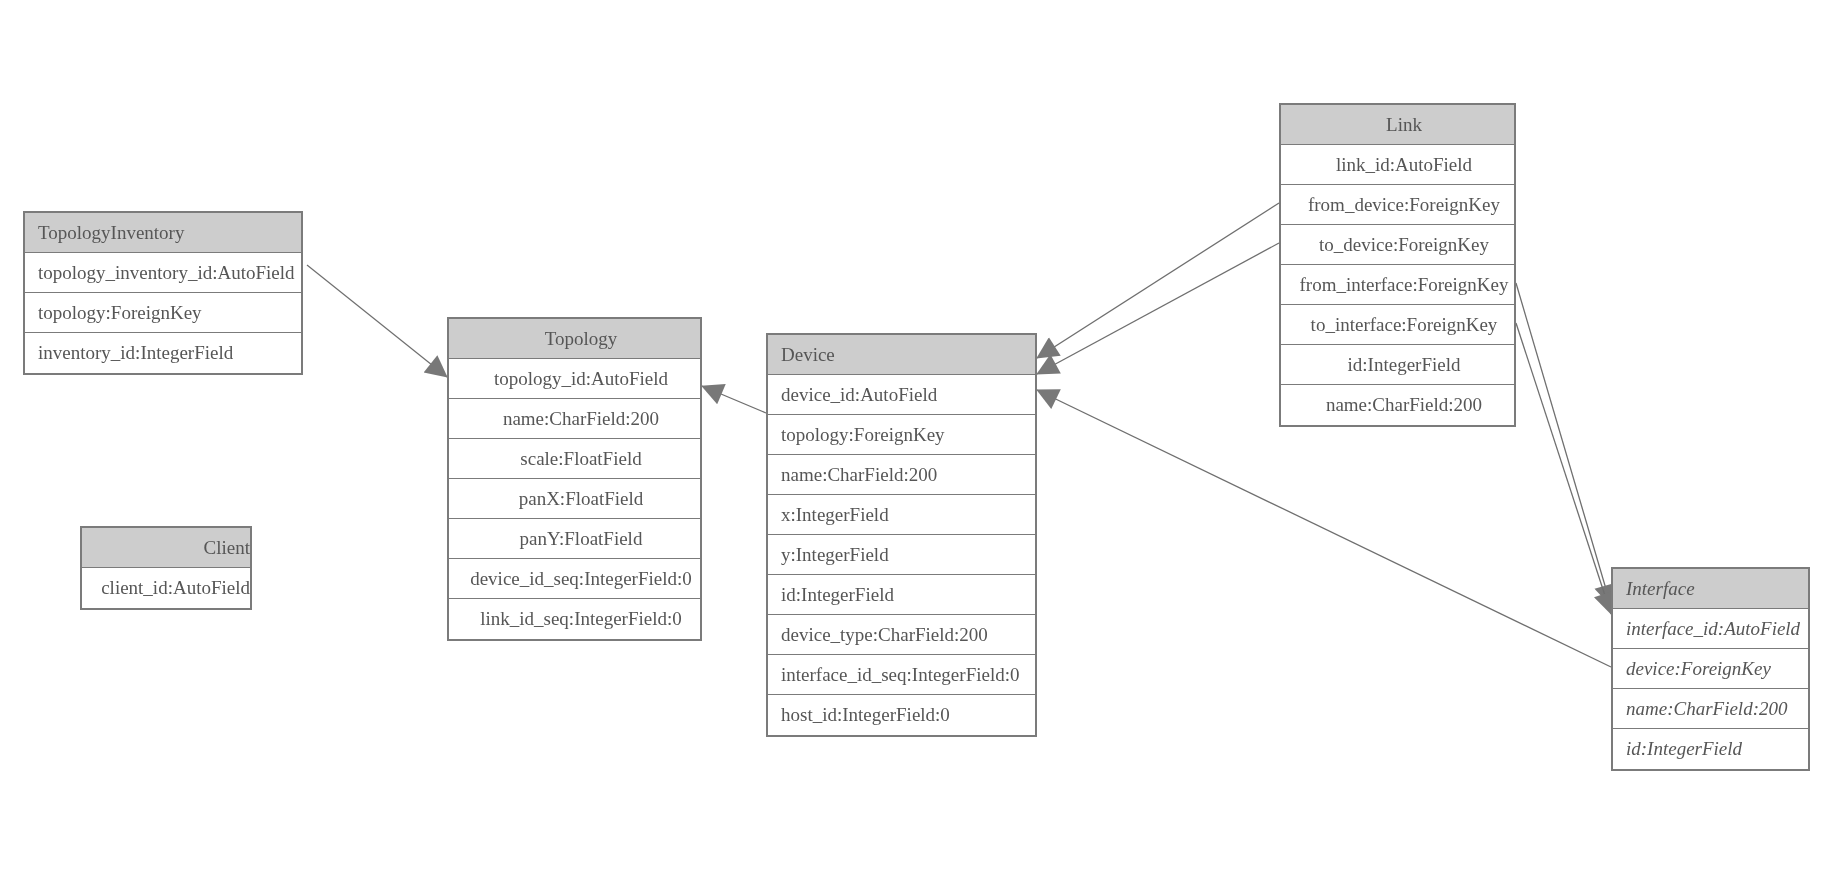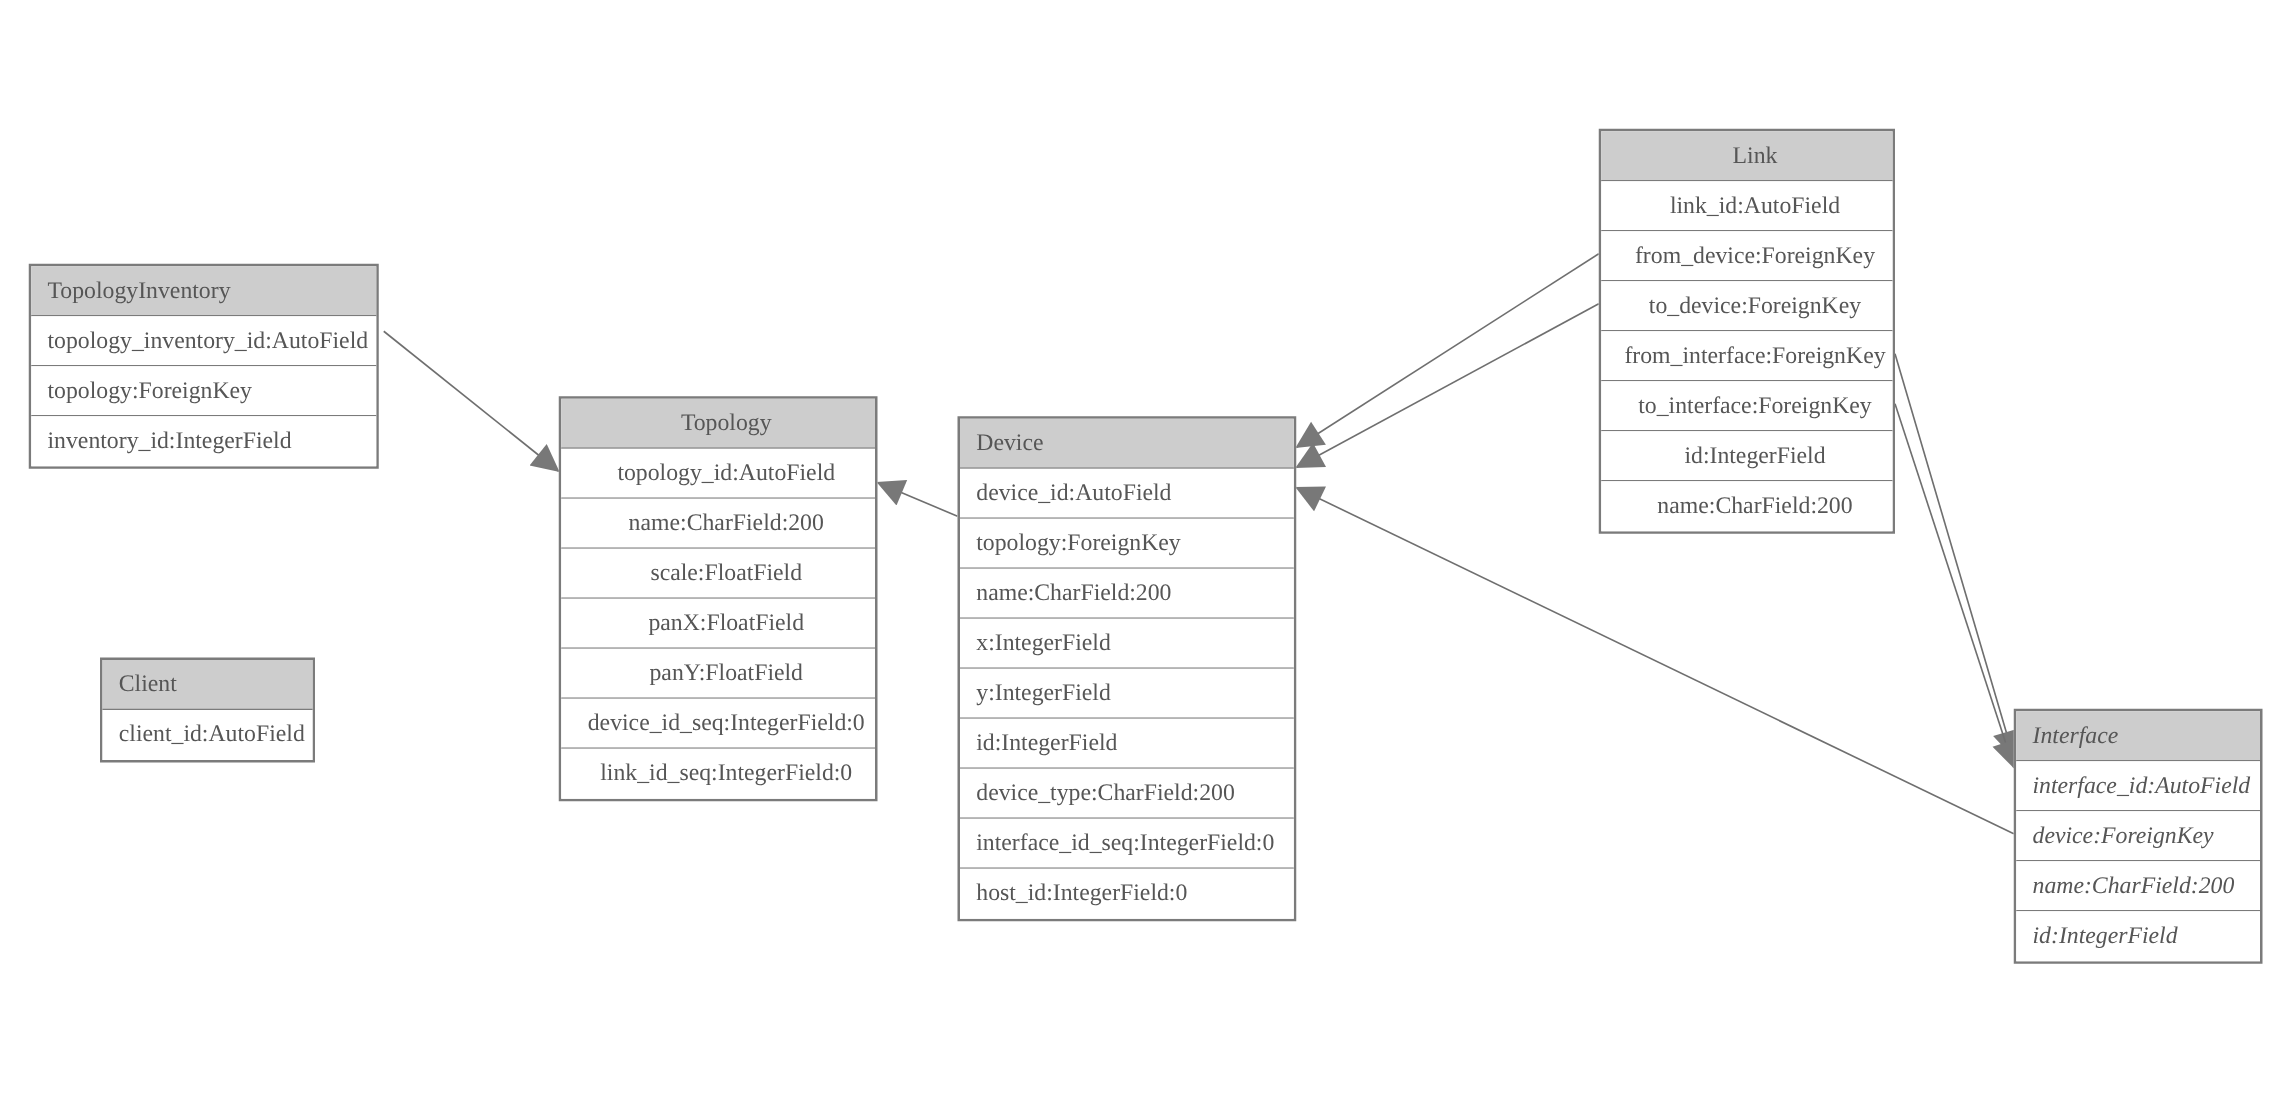--- a/index.html
+++ b/index.html
@@ -61,21 +61,21 @@
       <div class="erd-table" style="left: 447px; top: 317px; width: 255px; text-align: center;">
         <div class="erd-header">Topology</div>
         <div class="erd-row">topology_id:AutoField</div>
         <div class="erd-row">name:CharField:200</div>
         <div class="erd-row">scale:FloatField</div>
         <div class="erd-row">panX:FloatField</div>
         <div class="erd-row">panY:FloatField</div>
         <div class="erd-row">device_id_seq:IntegerField:0</div>
         <div class="erd-row">link_id_seq:IntegerField:0</div>
       </div>
-      <div class="erd-table" style="left: 80px; top: 526px; width: 172px;">
+      <div class="erd-table" style="left: 80px; top: 526px; width: 172px; text-align: right;">
         <div class="erd-header">Client</div>
         <div class="erd-row">client_id:AutoField</div>
       </div>
       <div class="erd-table" style="left: 766px; top: 313px; width: 271px; margin-top: 20px;">
         <div class="erd-header">Device</div>
         <div class="erd-row">device_id:AutoField</div>
         <div class="erd-row">topology:ForeignKey</div>
         <div class="erd-row">name:CharField:200</div>
         <div class="erd-row">x:IntegerField</div>
         <div class="erd-row">y:IntegerField</div>

